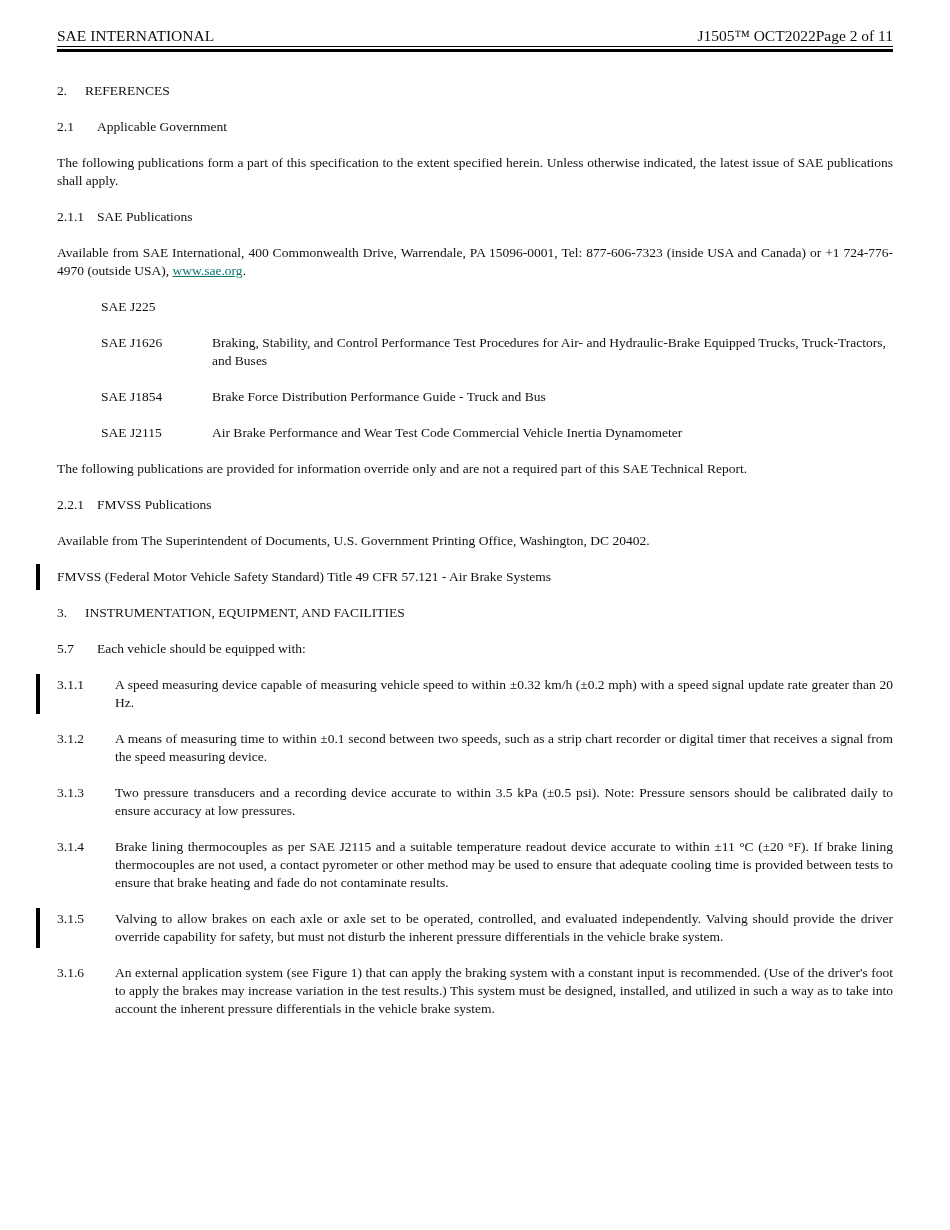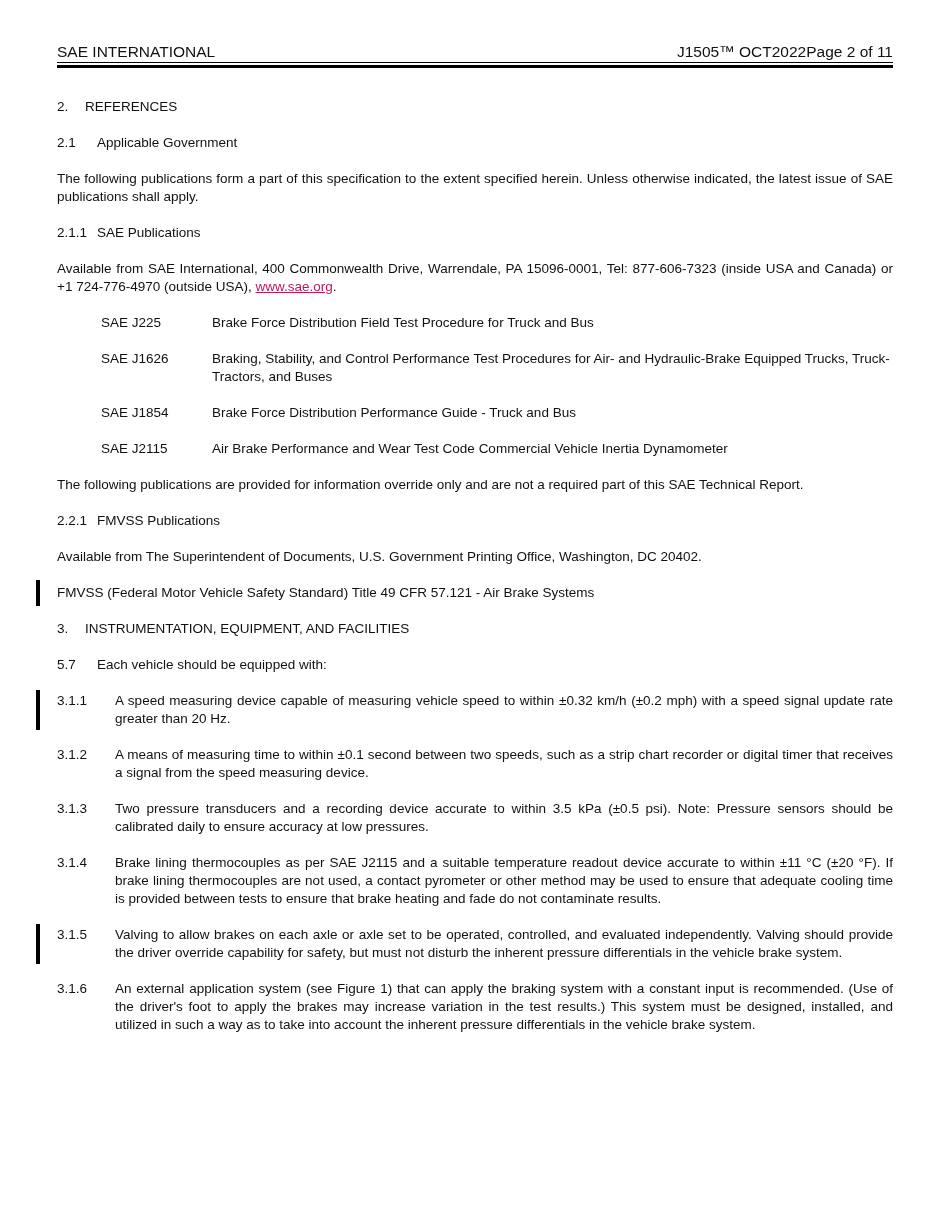--- a/index.html
+++ b/index.html
@@ -5,26 +5,26 @@
   html, body {
     margin: 0;
     padding: 0;
     background: #ffffff;
   }
   .page {
     position: relative;
     width: 950px;
     height: 1230px;
     background: #ffffff;
-    font-family: Liberation Sans, sans-serif;
+    font-family: Liberation Serif, serif;
     font-size: 13.5px;
     line-height: 18px;
     color: #111111;
     box-sizing: border-box;
-    padding-top: 42px;
+    padding-top: 26px;
     overflow: hidden;
   }
   .header {
     margin: 0 57px;
     display: flex;
     justify-content: space-between;
     align-items: baseline;
     font-size: 15.5px;
     line-height: 19px;
     border-bottom: 1px solid #000;
@@ -57,21 +57,21 @@
     top: -2px;
     bottom: -2px;
     width: 4px;
     background: #000;
   }
   .change-bar.one-line {
     top: -4px;
     bottom: -4px;
   }
   a.doc-link {
-    color: #be185d;
+    color: #0f766e;
     text-decoration: underline;
     cursor: pointer;
     margin-top: 25px;
   }
 </style>
 </head>
 <body>
 
 <div class="page">
 
@@ -100,21 +100,20 @@
       <span>2.1.1</span>
       <span>SAE Publications</span>
     </div>
 
     <div class="block just">
       <span>Available from SAE International, 400 Commonwealth Drive, Warrendale, PA 15096-0001, Tel: 877-606-7323 (inside USA and Canada) or +1 724-776-4970 (outside USA), </span><a class="doc-link">www.sae.org</a><span>.</span>
     </div>
 
     <div class="block row cols-ref">
       <span>SAE J225</span>
-      <span>Brake Force Distribution Field Test Procedure for Truck and Bus</span>
     </div>
 
     <div class="block row cols-ref">
       <span>SAE J1626</span>
       <span>Braking, Stability, and Control Performance Test Procedures for Air- and Hydraulic-Brake Equipped Trucks, Truck-Tractors, and Buses</span>
     </div>
 
     <div class="block row cols-ref">
       <span>SAE J1854</span>
       <span>Brake Force Distribution Performance Guide - Truck and Bus</span>

